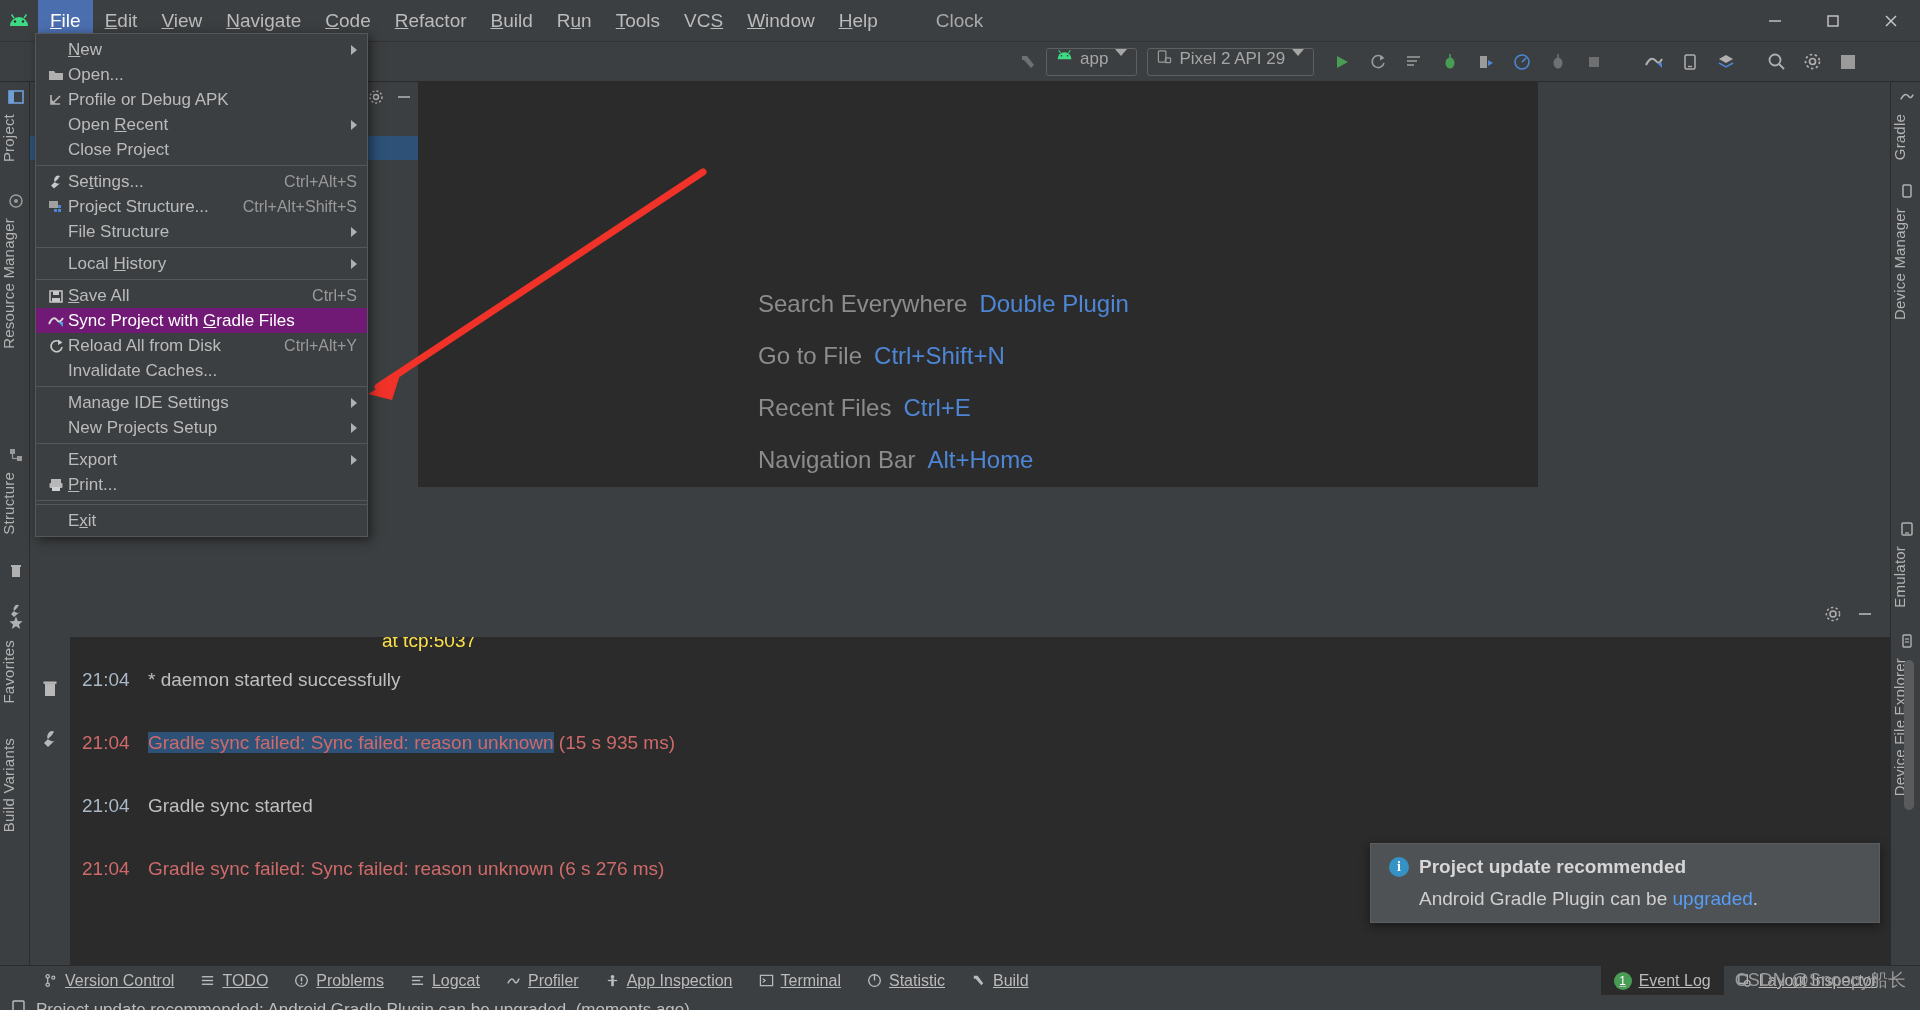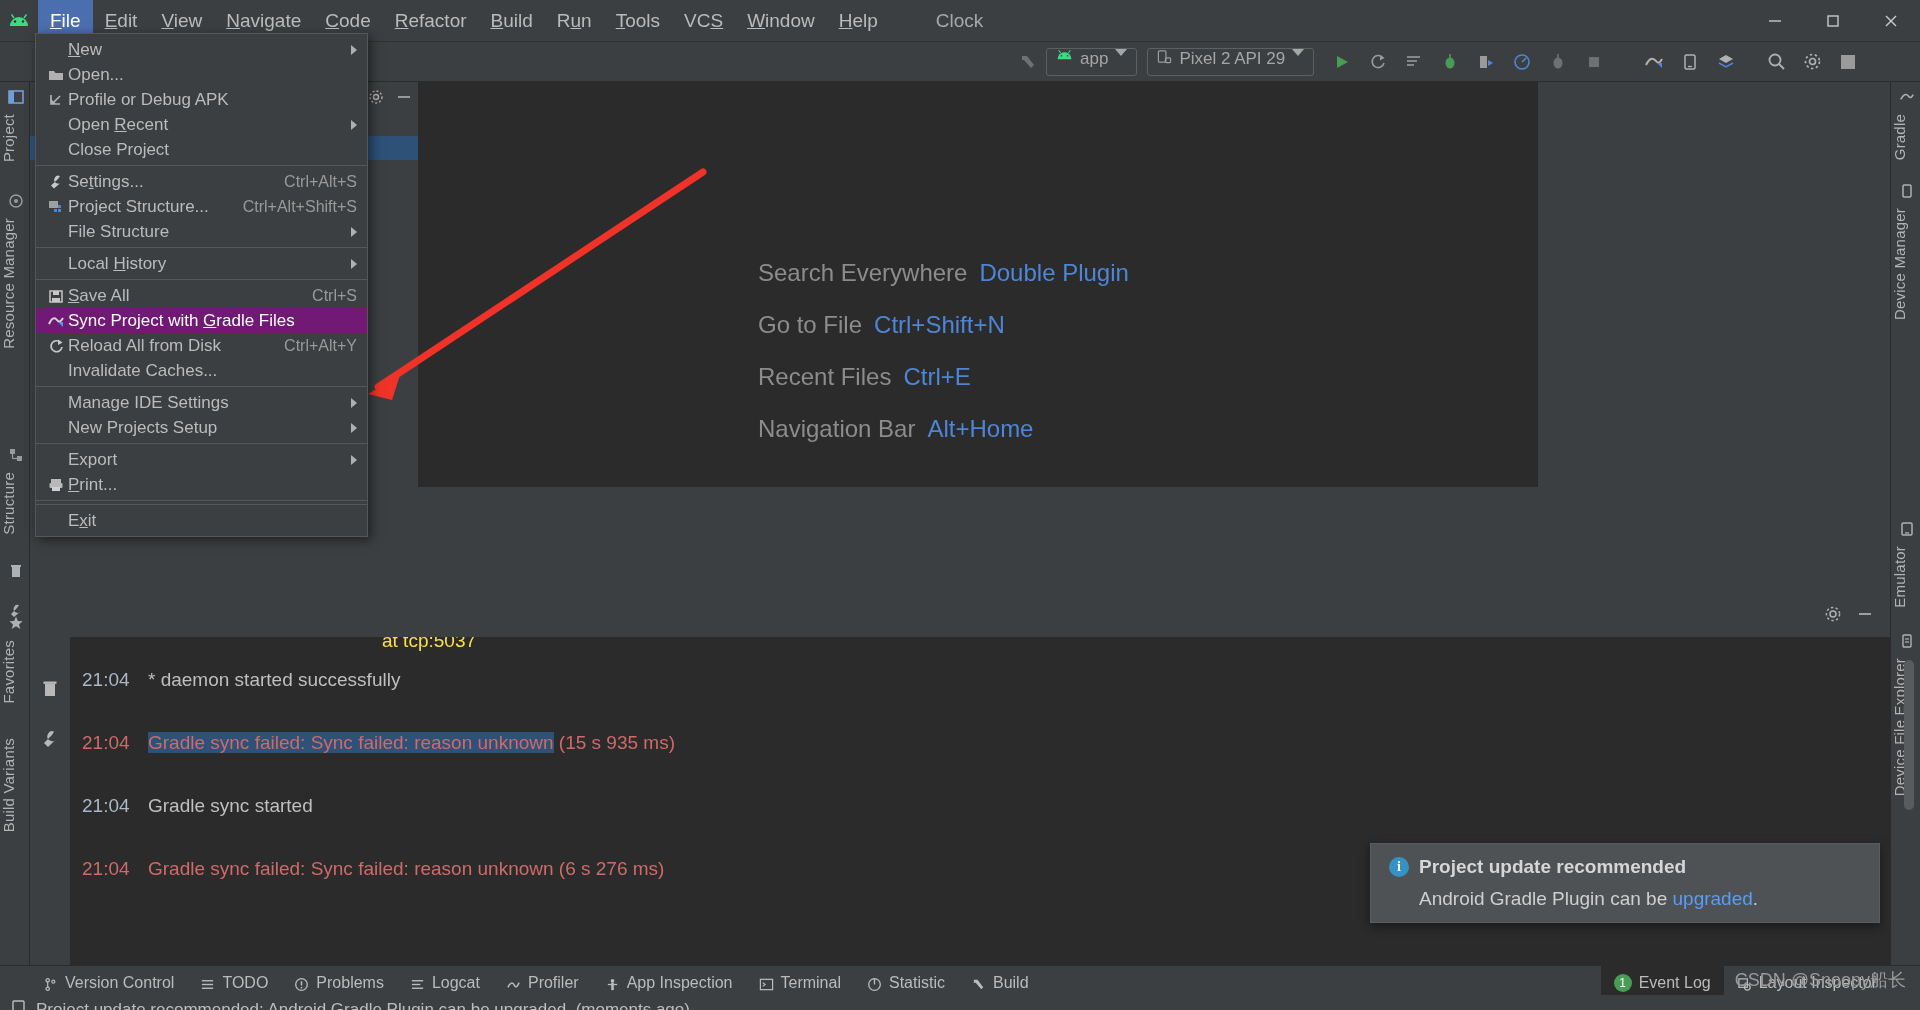--- a/index.html
+++ b/index.html
@@ -89,21 +89,21 @@
   .projtree { background: #3c3f41; height: 100%; }
   .tree-row { height: 24px; display: flex; align-items: center; padding-left: 12px; font-size: 16px; }
   .tree-row.sel { background: #2d5177; }
 
   
   .editor {
     position: absolute; left: 418px; top: 82px; width: 1120px; height: 405px;
     background: #2b2b2b;
   }
   .shortcuts {
-    position: absolute; left: 0; top: 177px; width: 100%;
+    position: absolute; left: 0; top: 208px; width: 100%;
   }
   .sc-row {
     display: flex; justify-content: center; align-items: baseline;
     font-size: 24px; margin-bottom: 24px; gap: 12px;
   }
   .sc-label { color: #8c8c8c; }
   .sc-key { color: #4e86d6; }
   .sc-inner { display: flex; gap: 12px; width: 440px; }
 
   
@@ -159,22 +159,22 @@
     align-items: center; justify-content: center; font-family: "Liberation Serif", serif;
   }
 
   
   .bottombar {
     position: absolute; left: 0; top: 965px; width: 1920px; height: 30px;
     background: #3c3f41; display: flex; align-items: center;
     border-top: 1px solid #2b2b2b;
   }
   .bw {
-    display: flex; align-items: flex-end; gap: 7px; padding: 4px 13px; height: 30px;
-    font-size: 16px; color: #bbbbbb; white-space: nowrap;
+    display: flex; align-items: center; gap: 7px; padding: 4px 13px; height: 30px;
+    font-size: 16px; color: #bbbbbb; white-space: nowrap; text-decoration: underline;
   }
   .bw.sel { background: #2b2b2b; }
   .badge-num {
     width: 18px; height: 18px; border-radius: 50%; background: #499c54; color: #fff;
     font-size: 12px; display: flex; align-items: center; justify-content: center;
   }
   .statusbar {
     position: absolute; left: 0; top: 995px; width: 1920px; height: 15px;
     background: #3c3f41;
   }

